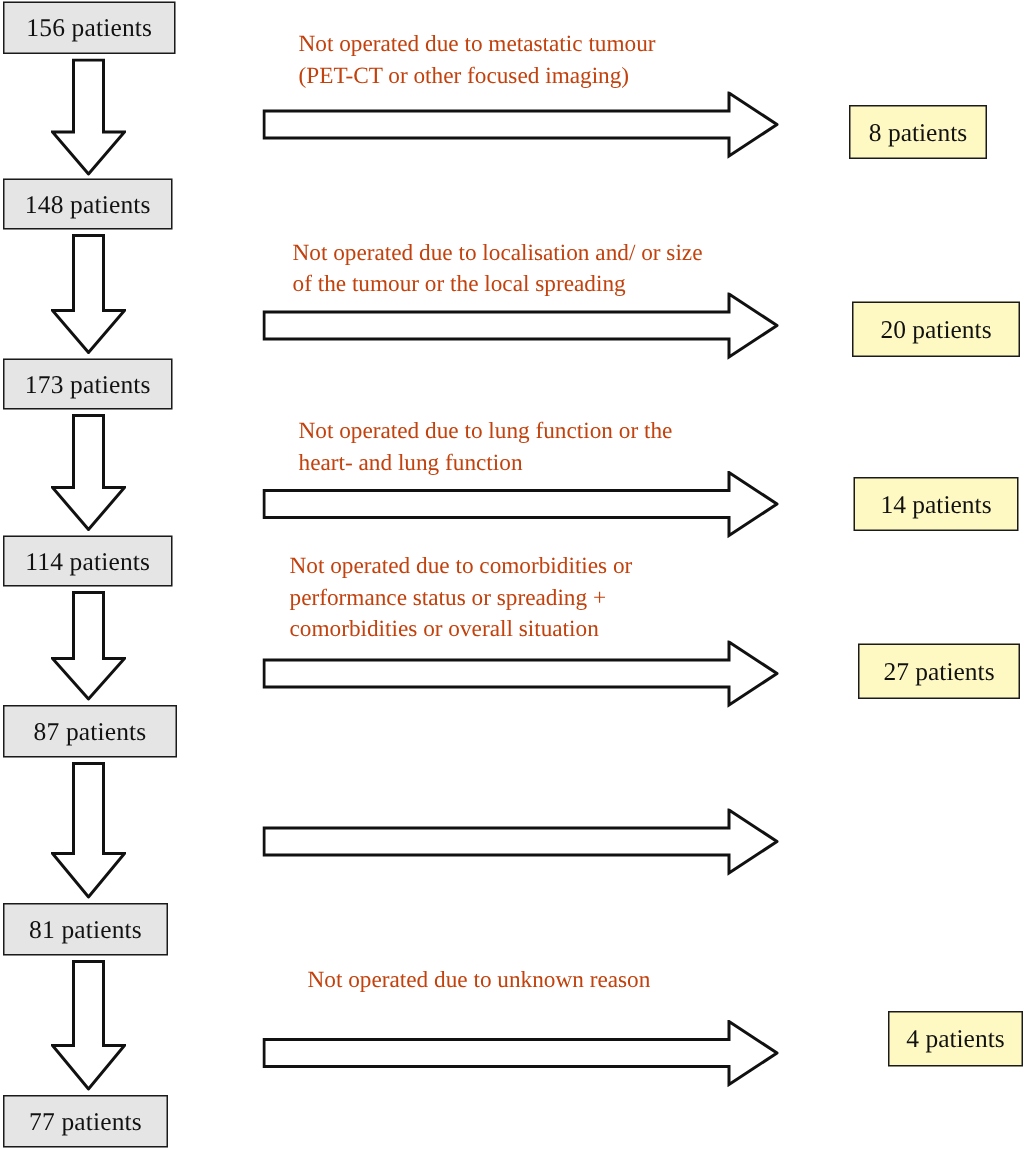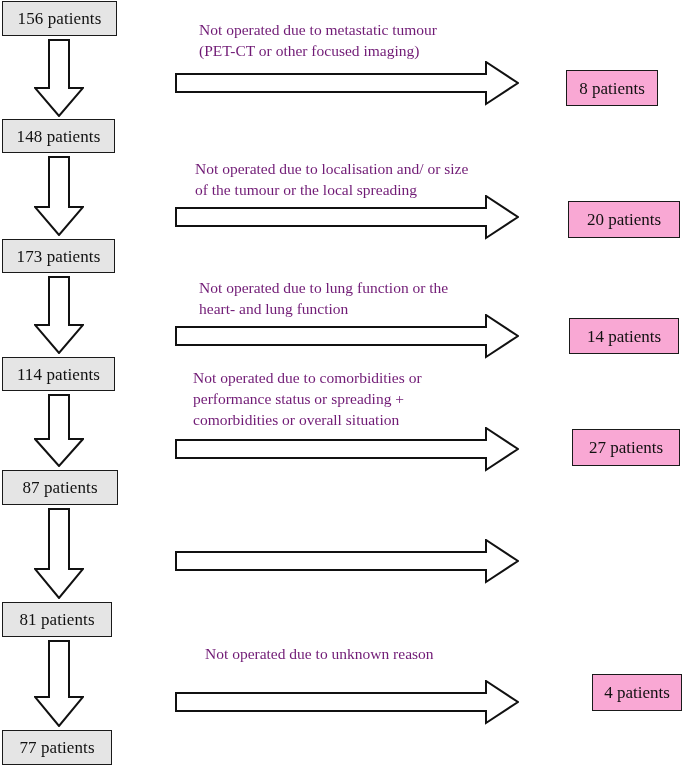--- a/index.html
+++ b/index.html
@@ -27,34 +27,34 @@
     font-size: 17px;
     line-height: 1;
     color: #111111;
     letter-spacing: 0.1px;
     white-space: nowrap;
   }
   .excl-box {
     position: absolute;
     box-sizing: border-box;
     border: 1.6px solid #1a1a1a;
-    background: #f9a8d4;
+    background: #fef9c3;
     display: flex;
     align-items: center;
     justify-content: center;
     font-size: 17px;
     line-height: 1;
     color: #111111;
     white-space: nowrap;
   }
   .reason-label {
     position: absolute;
     font-size: 15.5px;
     line-height: 21px;
-    color: #701a75;
+    color: #c2410c;
     white-space: pre-line;
   }
   .arrow-svg {
     position: absolute;
     display: block;
   }
   .arrow-svg polygon {
     fill: #ffffff;
     stroke: #111111;
     stroke-width: 2;

